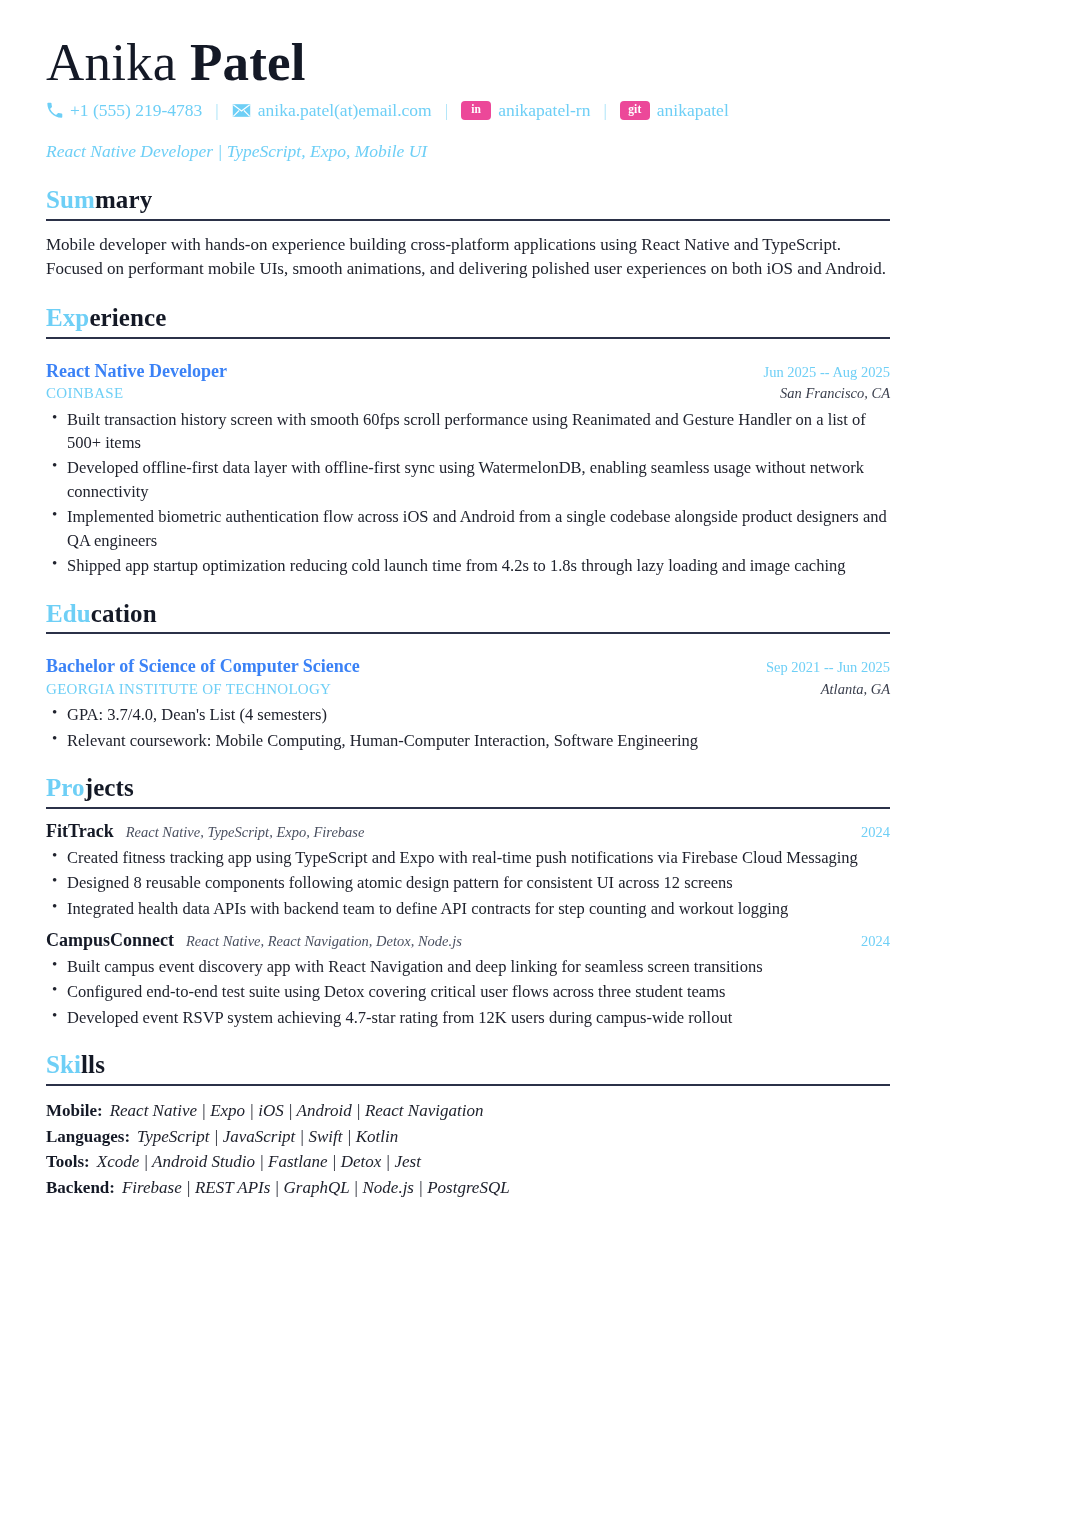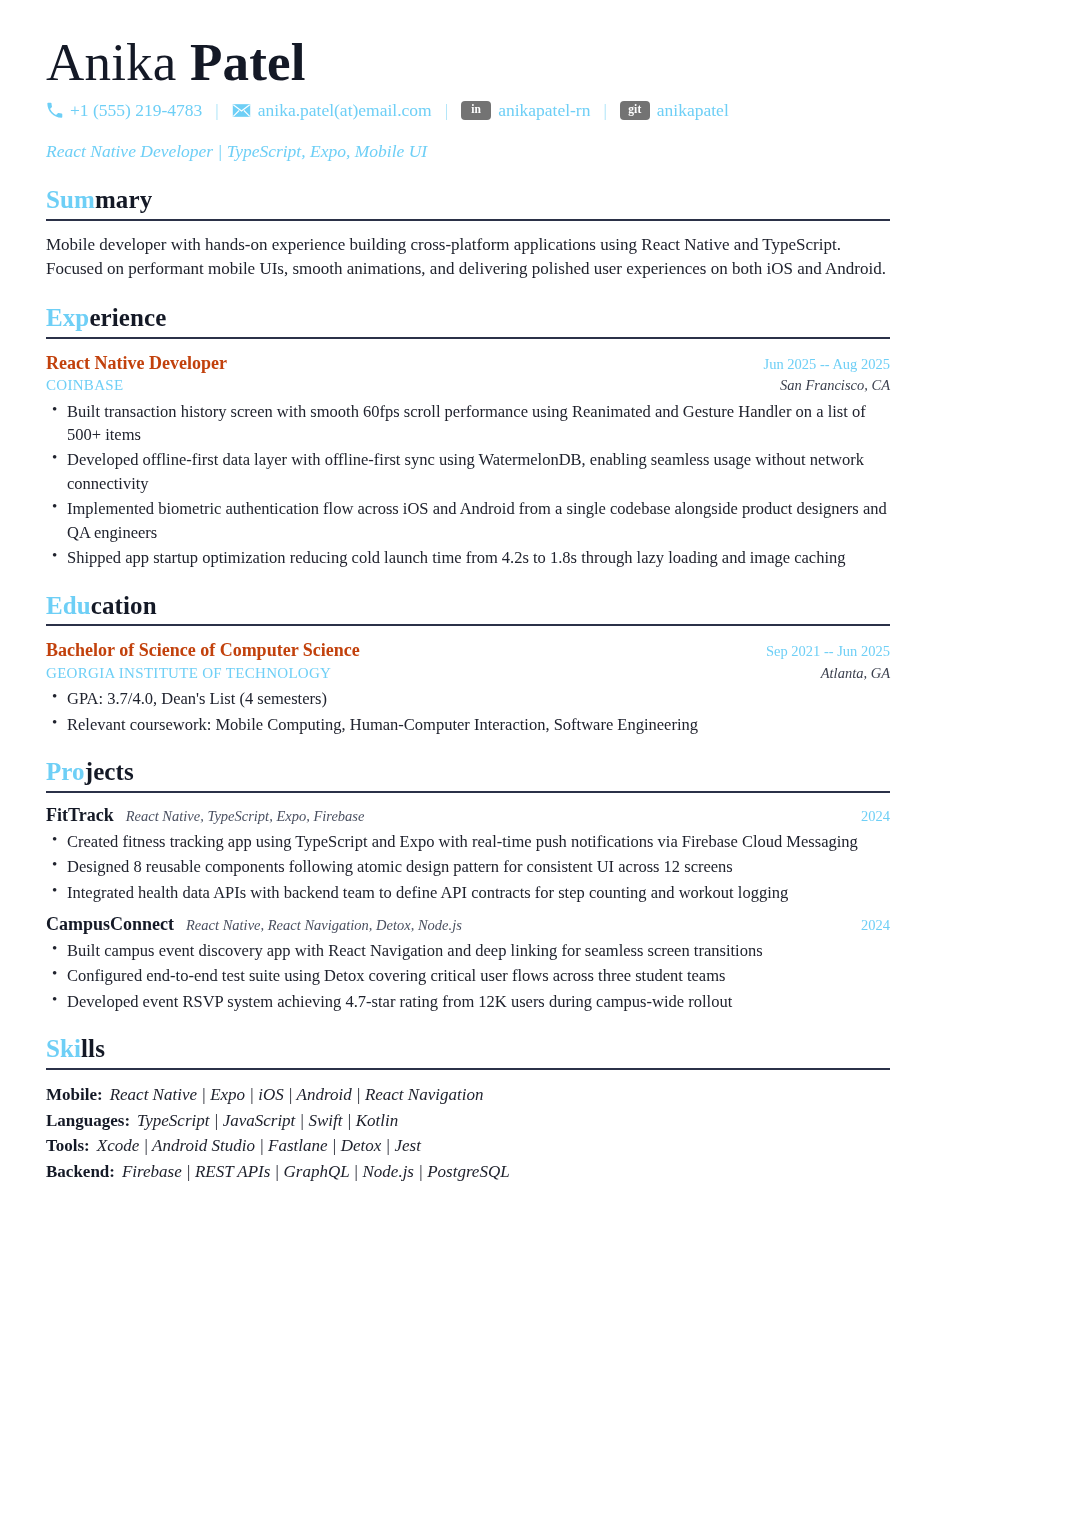--- a/index.html
+++ b/index.html
@@ -58,21 +58,21 @@
   .ic {
     display: inline-block;
     line-height: 0;
     color: #6ecff6;
   }
   .ic svg { display: block; }
   .badge {
     display: inline-flex;
     align-items: center;
     justify-content: center;
-    background: #737373;
+    background: #ec4899;
     color: #ffffff;
     border-radius: 4px;
     font-size: 11.5px;
     font-weight: 700;
     font-family: "Liberation Serif", serif;
     padding: 1px 5px 2px 5px;
     min-width: 20px;
     height: 16px;
     line-height: 1;
     letter-spacing: 0.2px;
@@ -115,22 +115,23 @@
   .entry { margin-bottom: 6px; }
   .entry-row {
     display: flex;
     justify-content: space-between;
     align-items: baseline;
     gap: 18px;
   }
   .entry-title {
     font-size: 18px;
     font-weight: 700;
-    color: #c2410c;
+    color: #3b82f6;
     line-height: 1.35;
+    margin-top: 8px;
   }
   .entry-date {
     font-size: 14.5px;
     color: #6ecff6;
     white-space: nowrap;
     line-height: 1.35;
   }
   .entry-org {
     font-size: 15px;
     color: #6ecff6;

